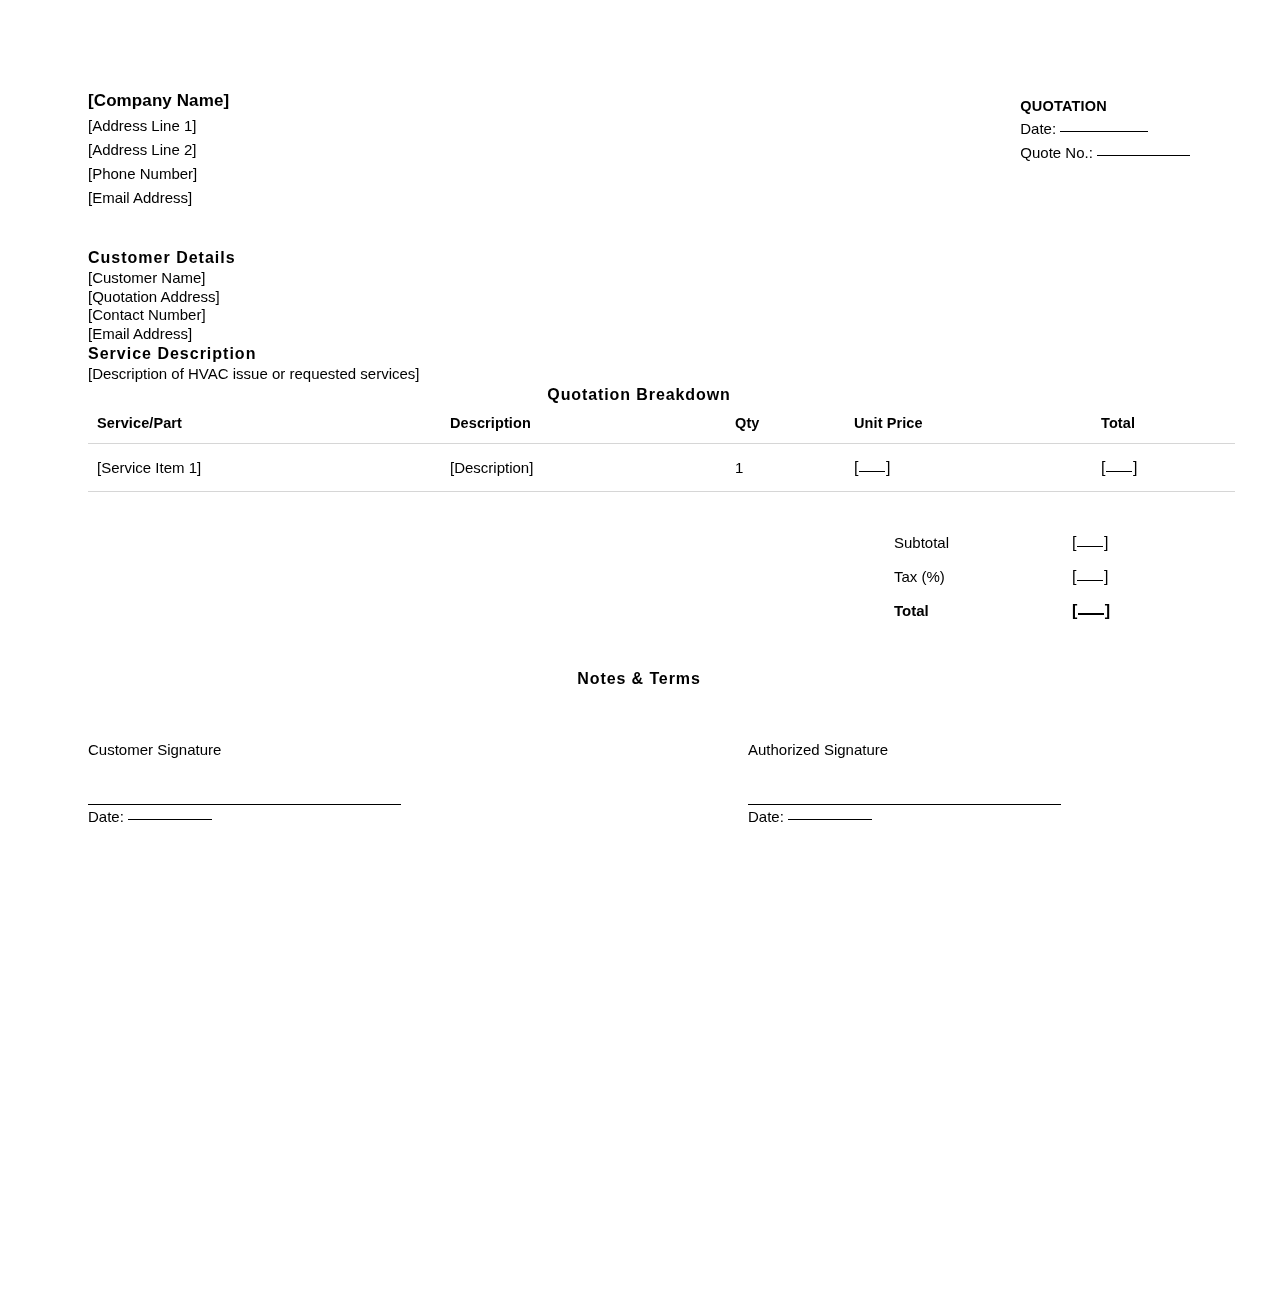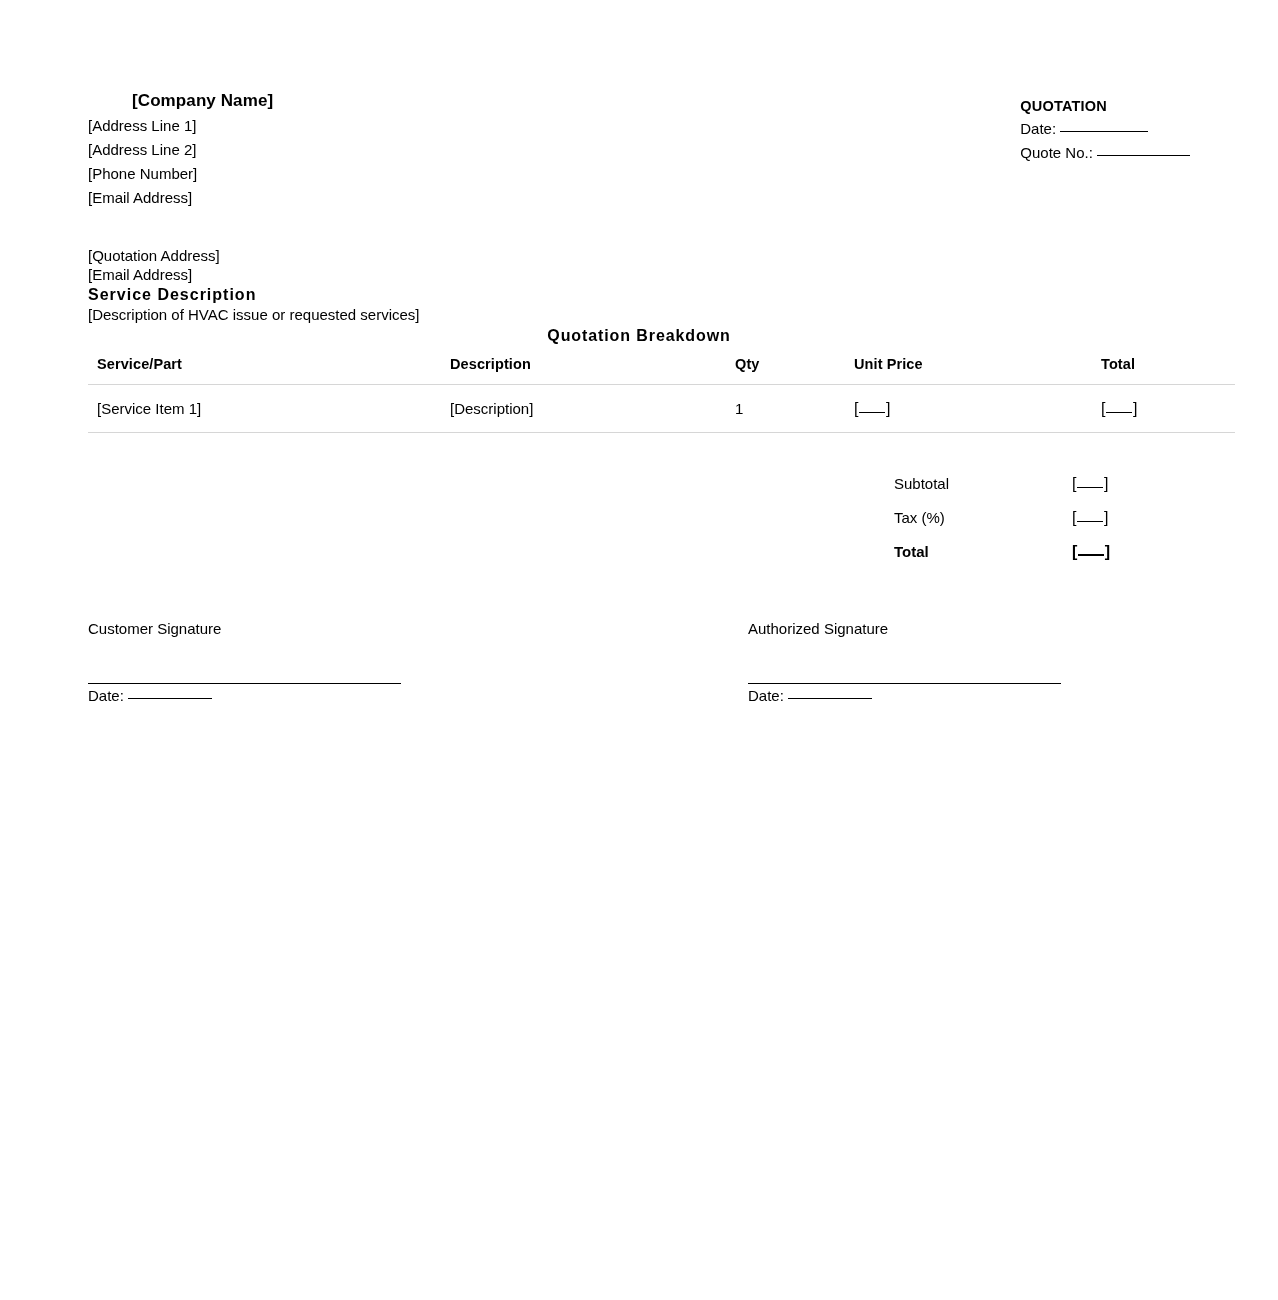--- a/index.html
+++ b/index.html
@@ -30,21 +30,20 @@
   }
   .company-block {
     font-size: 15px;
     line-height: 24px;
   }
   .company-name {
     font-weight: bold;
     font-size: 17px;
     line-height: 26px;
     letter-spacing: 0.1px;
-    margin-left: 44px;
   }
   .company-line { font-size: 15px; }
 
   .quote-block {
     text-align: left;
     font-size: 15px;
     line-height: 24px;
     padding-top: 7px;
   }
   .quote-title {
@@ -198,21 +197,24 @@
       </div>
       <div class="quote-field">
         <span>Quote No.:</span>
         <span class="blank-10 bl-quoteno"></span>
       </div>
     </div>
 
   </div>
 
   <div class="customer-wrap">
+    <div class="sec-h">Customer Details</div>
+    <div class="plain-line">[Customer Name]</div>
     <div class="plain-line">[Quotation Address]</div>
+    <div class="plain-line">[Contact Number]</div>
     <div class="plain-line">[Email Address]</div>
 
     <div class="sec-h">Service Description</div>
     <div class="plain-line">[Description of HVAC issue or requested services]</div>
 
     <div class="sec-h tight">Quotation Breakdown</div>
   </div>
 
   <table class="breakdown">
     <thead>
@@ -254,20 +256,21 @@
     </div>
     <div class="tot-row">
       <div class="tot-label strong">Total</div>
       <div class="tot-val">
         <span class="ph bold"><span class="br">[</span><span class="gap"></span><span class="br">]</span></span>
       </div>
     </div>
   </div>
 
   <div class="notes-wrap">
+    <div class="sec-h tight">Notes &amp; Terms</div>
   </div>
 
   <div class="sig-wrap">
 
     <div class="sig-col">
       <div class="sig-label">Customer Signature</div>
       <div class="sig-line"></div>
       <div class="sig-date">
         <span>Date:</span>
         <span class="blank-10 bl-sigdate"></span>

